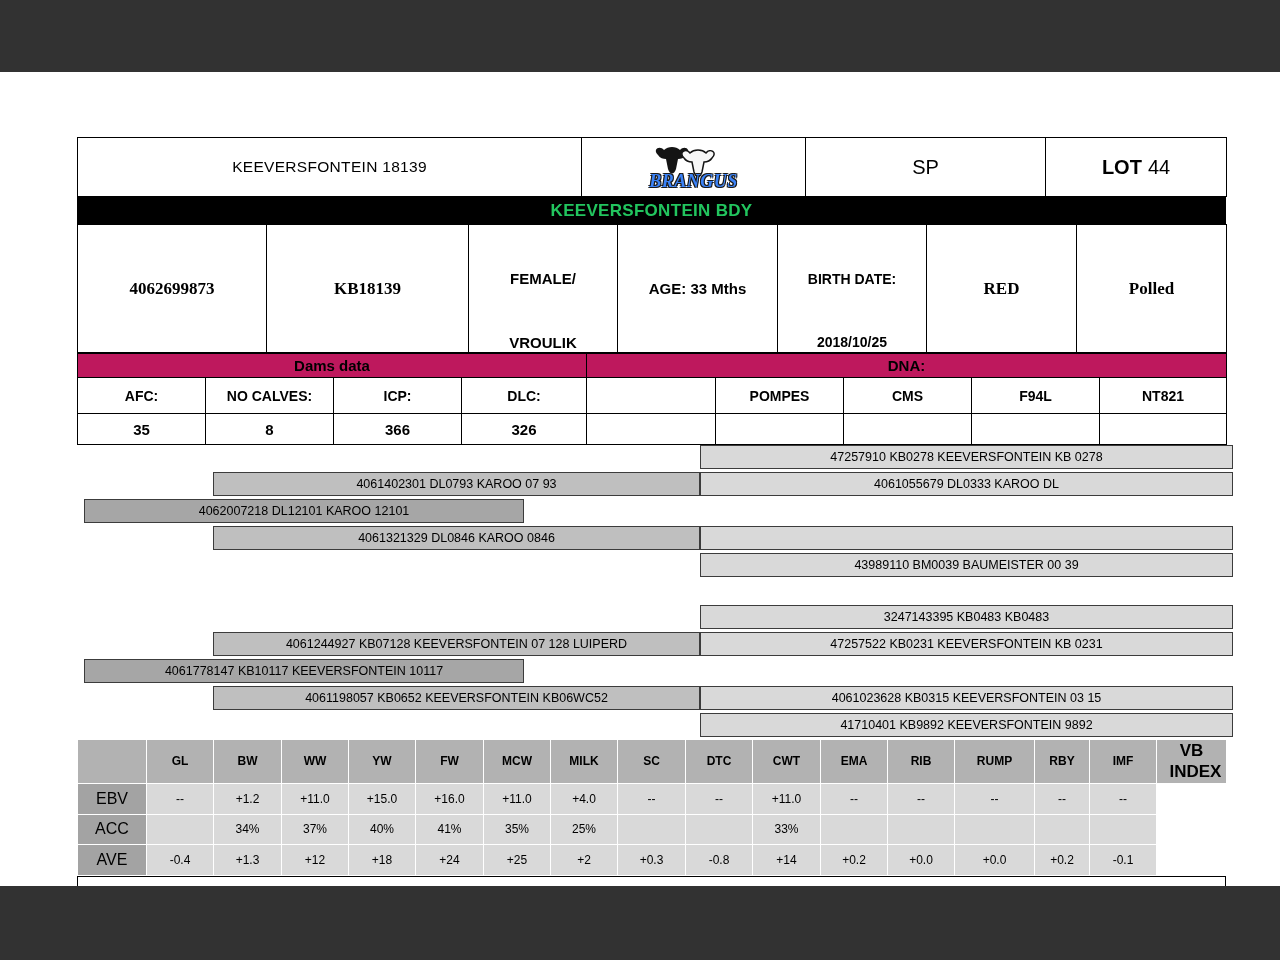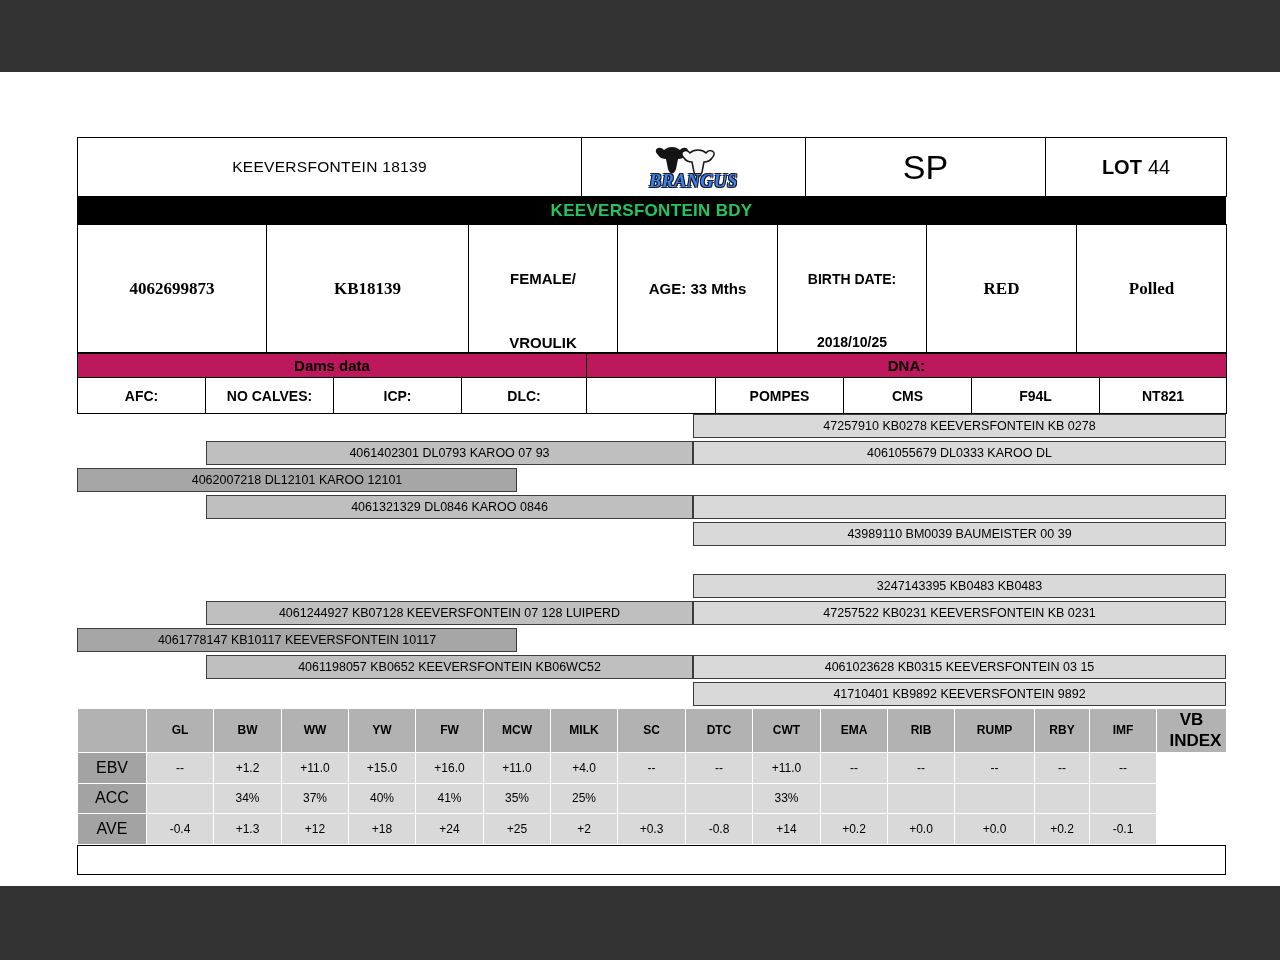--- a/index.html
+++ b/index.html
@@ -9,21 +9,21 @@
   .frame-bar.top { top:0; height:72px; }
   .frame-bar.bottom { top:886px; height:74px; }
 
   .sheet { position:absolute; left:77px; top:137px; width:1149px; }
 
   table { border-collapse:collapse; table-layout:fixed; width:1149px; }
   .tbl td, .tbl th { border:1px solid #000; text-align:center; vertical-align:middle; overflow:hidden; padding:0 2px; }
 
   .head-tbl tr { height:59px; }
   .animal-name { font-size:15.5px; letter-spacing:.3px; }
-  .sp-code { font-size:34px; }
+  .sp-code { font-size:20px; }
   .lot-cell { font-size:20px; }
   .lot-label { font-weight:bold; margin-right:6px; }
 
   .logo { display:flex; flex-direction:column; align-items:center; justify-content:center; line-height:1; }
   .brangus-word { font-family:"Liberation Serif", serif; font-weight:bold; font-style:italic;
                   font-size:18px; letter-spacing:.5px; color:#3b82f6; margin-top:-7px;
                   text-shadow:1px 1px 0 #1a1a1a,-1px 1px 0 #1a1a1a,1px -1px 0 #1a1a1a,-1px -1px 0 #1a1a1a; }
 
   .title-bar { height:27px; background:#000; color:#22c55e; font-weight:bold; font-size:17px;
                text-align:center; line-height:27px; letter-spacing:.3px; }
@@ -34,21 +34,21 @@
   .id-mid { font-size:15px; }
   .two-line div { font-size:15px; line-height:1.3;margin-top:44px; }
   .two-line.small div { font-size:14px; }
 
   .dams-tbl .sec td { height:24px; background:#be185d; font-weight:bold; font-size:15px; }
   .dams-tbl .hdr td { height:36px; font-weight:bold; font-size:14px; background:#fff; }
   .dams-tbl .val td { height:31px; font-weight:bold; font-size:15px; background:#fff; }
 
   .pedigree { position:relative; height:294px; }
   .pbox { position:absolute; height:24px; line-height:22px; border:1px solid #3c3c3c;
-          font-size:12.5px; text-align:center; white-space:nowrap; overflow:hidden; }
+          font-size:12.5px; text-align:center; white-space:nowrap; overflow:hidden;margin-left:7px; }
   .g1 { left:0;     width:440px; background:#a6a6a6; }
   .g2 { left:129px; width:487px; background:#bfbfbf; }
   .g3 { left:616px; width:533px; background:#d9d9d9; }
 
   .ebv-tbl th, .ebv-tbl td { border:1px solid #fff; text-align:center; vertical-align:middle; overflow:hidden; }
   .ebv-tbl tr.hrow { height:36px; }
   .ebv-tbl .h { background:#b2b2b2; font-weight:bold; font-size:12px; }
   .ebv-tbl .idxh span { display:inline-block; width:44px; line-height:1.25; font-size:17px; }
   .ebv-tbl .lab { background:#a3a3a3; font-weight:normal; font-size:16px; }
   .ebv-tbl td.c { background:#d9d9d9; font-size:12px; }
@@ -148,20 +148,31 @@
     <tr class="hdr">
       <td>AFC:</td>
       <td>NO CALVES:</td>
       <td>ICP:</td>
       <td>DLC:</td>
       <td></td>
       <td>POMPES</td>
       <td>CMS</td>
       <td>F94L</td>
       <td>NT821</td>
+    </tr>
+    <tr class="val">
+      <td>35</td>
+      <td>8</td>
+      <td>366</td>
+      <td>326</td>
+      <td></td>
+      <td></td>
+      <td></td>
+      <td></td>
+      <td></td>
     </tr>
   </tbody>
     </table>
 
   <div class="pedigree">
     <div class="pbox g3" style="top:0">47257910 KB0278 KEEVERSFONTEIN KB 0278</div>
     <div class="pbox g2" style="top:27px">4061402301 DL0793 KAROO 07 93</div>
     <div class="pbox g3" style="top:27px">4061055679 DL0333 KAROO DL</div>
     <div class="pbox g1" style="top:54px">4062007218 DL12101 KAROO 12101</div>
     <div class="pbox g2" style="top:81px">4061321329 DL0846 KAROO 0846</div>

